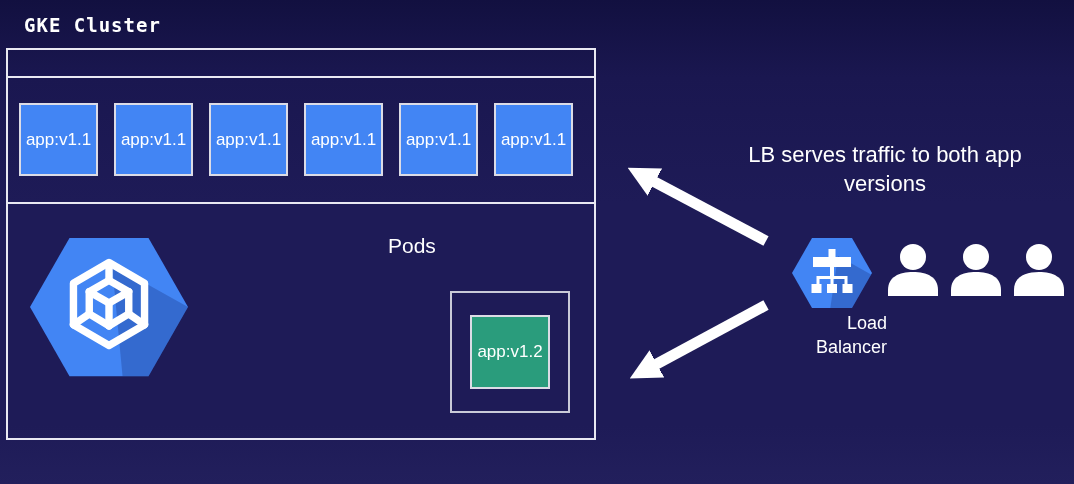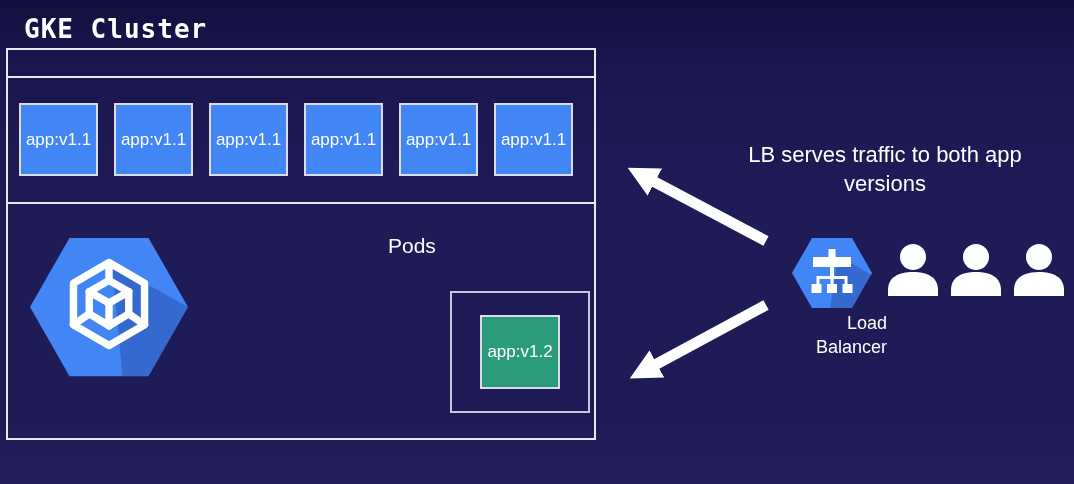--- a/index.html
+++ b/index.html
@@ -3,40 +3,40 @@
 <meta charset="utf-8">
 <style>
   html,body{margin:0;padding:0;background:#0d0b30;}
   .canvas{
     position:relative;width:1074px;height:484px;overflow:hidden;
     background:linear-gradient(180deg,#121040 0%,#1a1750 16%,#1e1b57 42%,#1e1b57 88%,#221f5c 100%);
     font-family:"Liberation Sans",sans-serif;color:#fff;
   }
   .title{
     position:absolute;left:24px;top:14px;
-    font-family:"DejaVu Sans Mono",monospace;font-weight:bold;font-size:26px;letter-spacing:1px;color:#fff;
+    font-family:"DejaVu Sans Mono",monospace;font-weight:bold;font-size:19px;letter-spacing:1px;color:#fff;
   }
   .cluster{
     position:absolute;left:6px;top:48px;width:590px;height:392px;
     border:2px solid #e9e9f2;box-sizing:border-box;
   }
   .hline{position:absolute;left:0;right:0;height:0;border-top:2px solid #e9e9f2;}
   .hline.header{top:26px;}
   .hline.mid{top:152px;}
   .pods-row{position:absolute;left:11px;top:53px;display:flex;gap:16px;}
   .pod{
     width:79px;height:73px;background:#4285f4;border:2px solid #dcdce6;box-sizing:border-box;
     display:flex;align-items:center;justify-content:center;
     font-size:17px;color:#fff;
   }
   .pods-label{position:absolute;left:380px;top:184px;font-size:21px;color:#fff;}
   .gke-badge{position:absolute;left:22px;top:184px;width:158px;height:146px;}
   .gke-label{position:absolute;left:16px;top:336px;width:170px;text-align:center;font-size:18px;color:#fff;}
   .v2-outline{
-    position:absolute;left:442px;top:241px;width:140px;height:122px;
+    position:absolute;left:442px;top:241px;width:120px;height:122px;
     border:2px solid #c9cad8;box-sizing:border-box;
     display:flex;align-items:center;justify-content:center;
   }
   .pod-v2{
     width:80px;height:74px;background:#2a9c7c;border:2px solid #dcdce6;box-sizing:border-box;
     display:flex;align-items:center;justify-content:center;font-size:17px;color:#fff;
   }
   .arrows{position:absolute;left:0;top:0;width:1074px;height:484px;pointer-events:none;}
   .annotation{
     position:absolute;left:720px;top:140px;width:330px;text-align:center;

